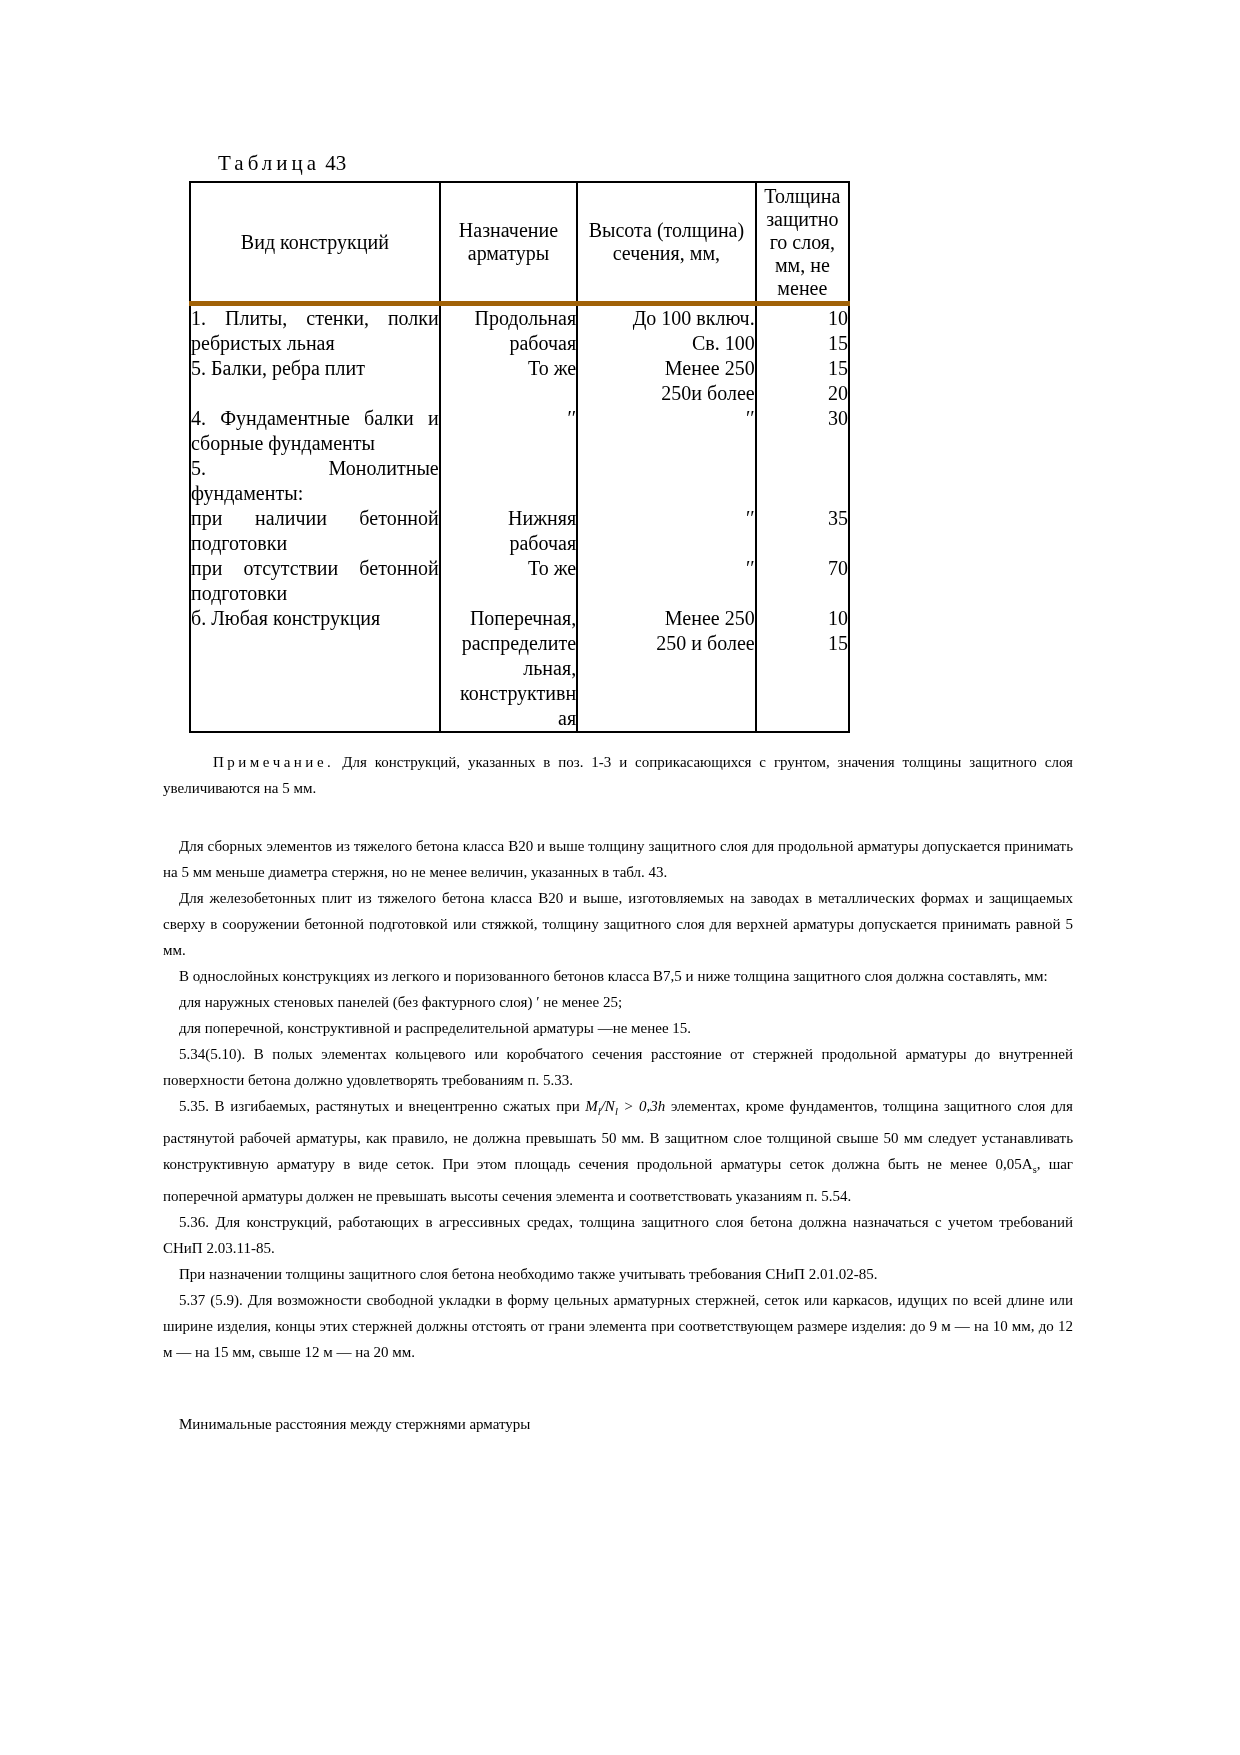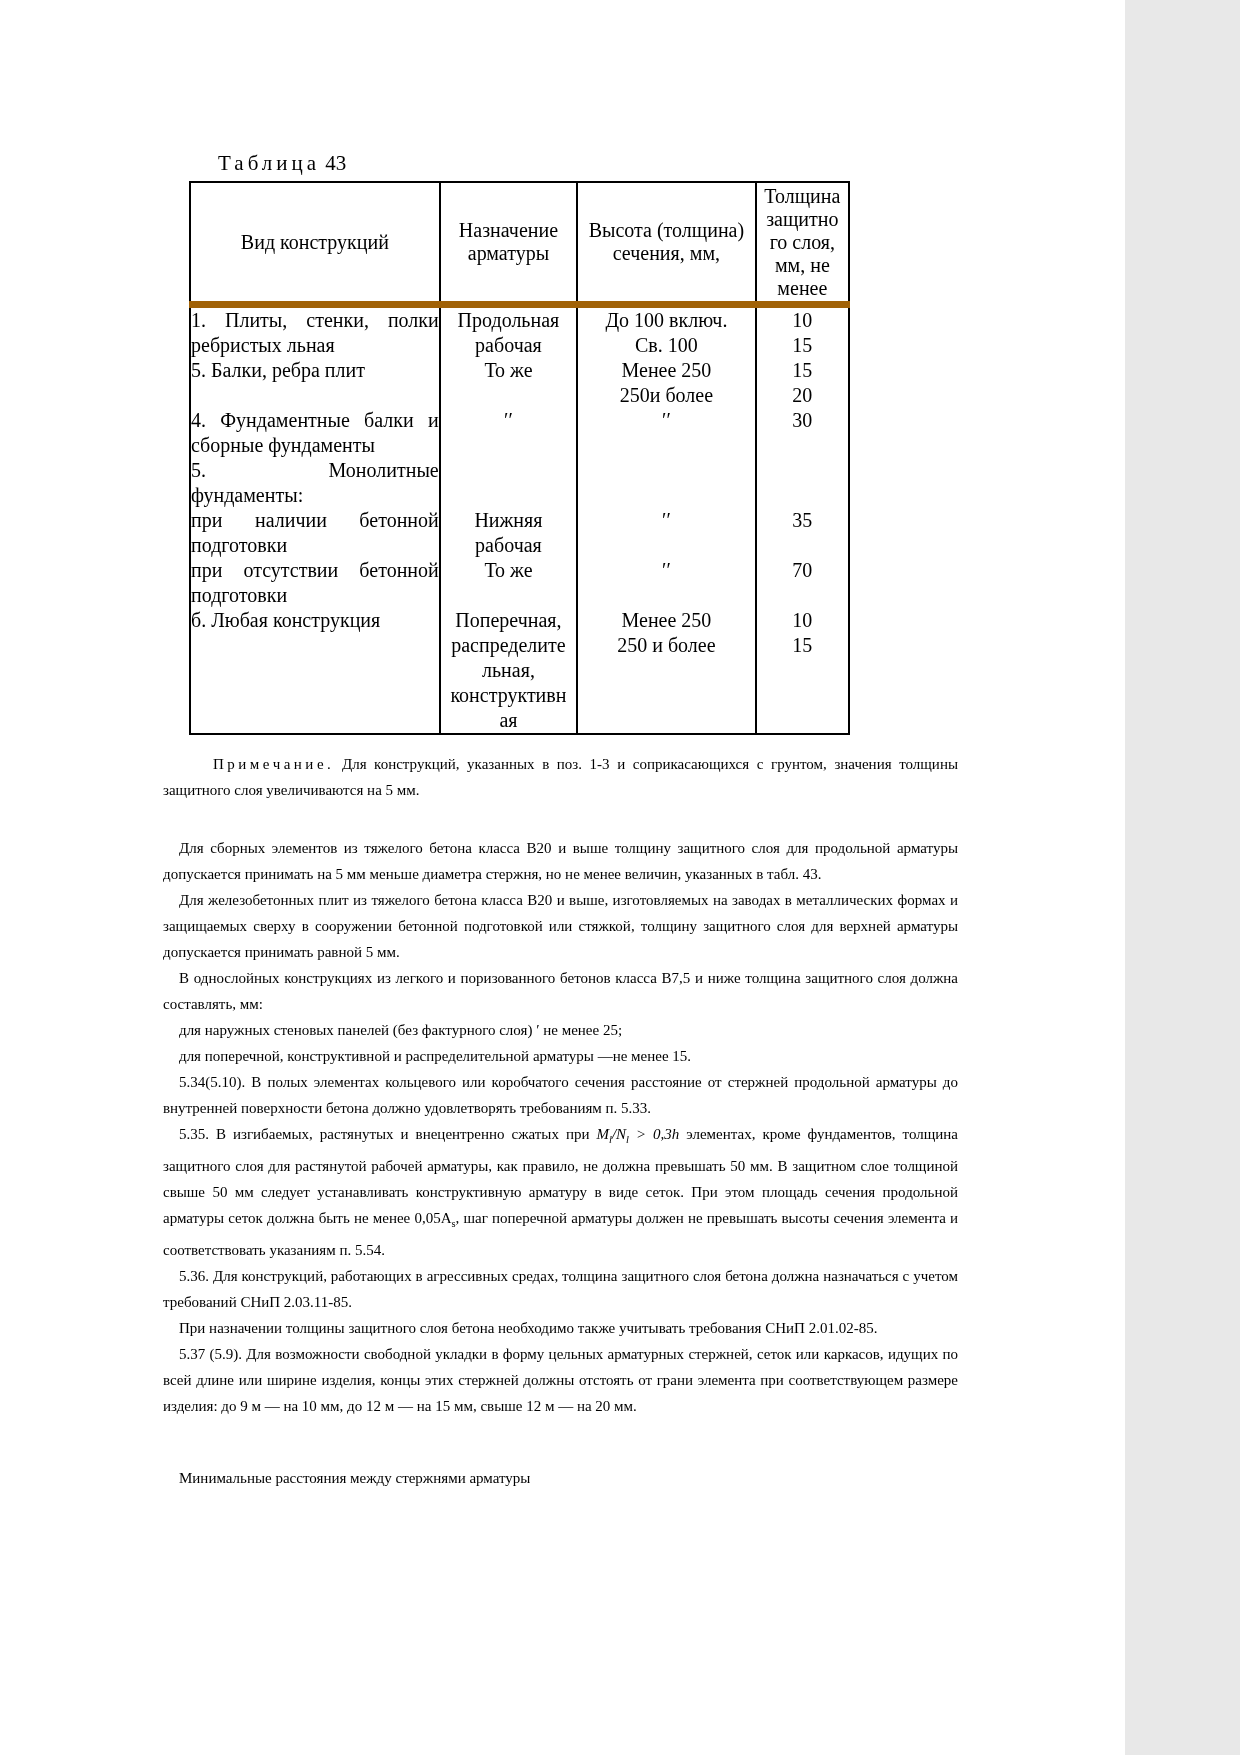--- a/index.html
+++ b/index.html
@@ -1,44 +1,44 @@
 <!DOCTYPE html>
 <html><head>
 <meta charset="utf-8">
 <style>
   html,body{margin:0;padding:0;background:#e8e8e8;}
   .page{
-    width:1125px;height:1755px;background:#ffffff;color:#000;
+    width:1240px;height:1755px;background:#ffffff;color:#000;
     font-family:"Liberation Serif","DejaVu Serif",serif;
     box-sizing:border-box;
     padding:150px 167px 0 163px;
     position:relative;overflow:hidden;
   }
   
   .caption{font-size:21px;line-height:26px;margin-left:55px;margin-bottom:5px;}
   .caption .capword{letter-spacing:4px;}
   
   table.t43{
     border-collapse:collapse;table-layout:fixed;
     margin-left:26px;width:661px;
     font-size:20px;
   }
   table.t43{border:2px solid #000;}
   table.t43 th,table.t43 td{
     border-left:2px solid #000;border-right:2px solid #000;
     padding:0;font-weight:normal;
   }
   table.t43 thead th{
-    border-bottom:7px solid #a16207;
+    border-bottom:5px solid #a16207;
     height:118px;line-height:23px;vertical-align:middle;text-align:center;
     font-size:20px;
   }
   table.t43 td{height:25px;line-height:25px;vertical-align:top;overflow:hidden;}
   td.c1{text-align:left;padding:0 5px;font-family:Liberation Serif, serif;}
-  td.c2,td.c3,td.c4{text-align:center;}
+  td.c2,td.c3,td.c4{text-align:right;}
   td.c1.j{text-align:justify;text-align-last:justify;}
   .hline{white-space:nowrap;}
   
   .doc{margin-top:16px;}
   .doc p{
     margin:0;font-size:15px;line-height:26px;
     text-align:justify;text-indent:16px;
   }
   .doc p.note{text-indent:50px;margin-top:0;}
   .doc p.gap{margin-top:32px;}

